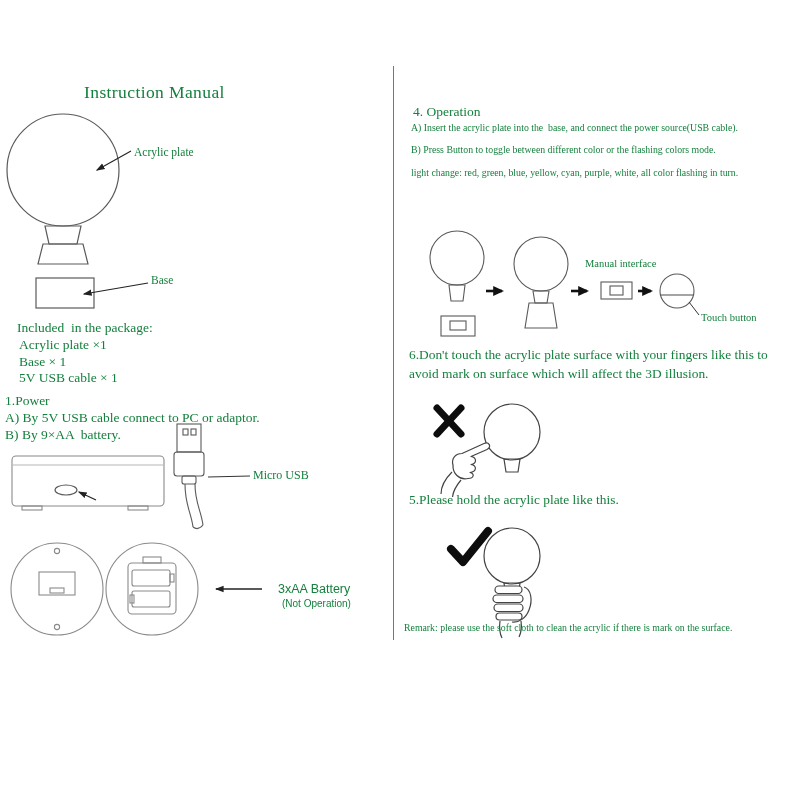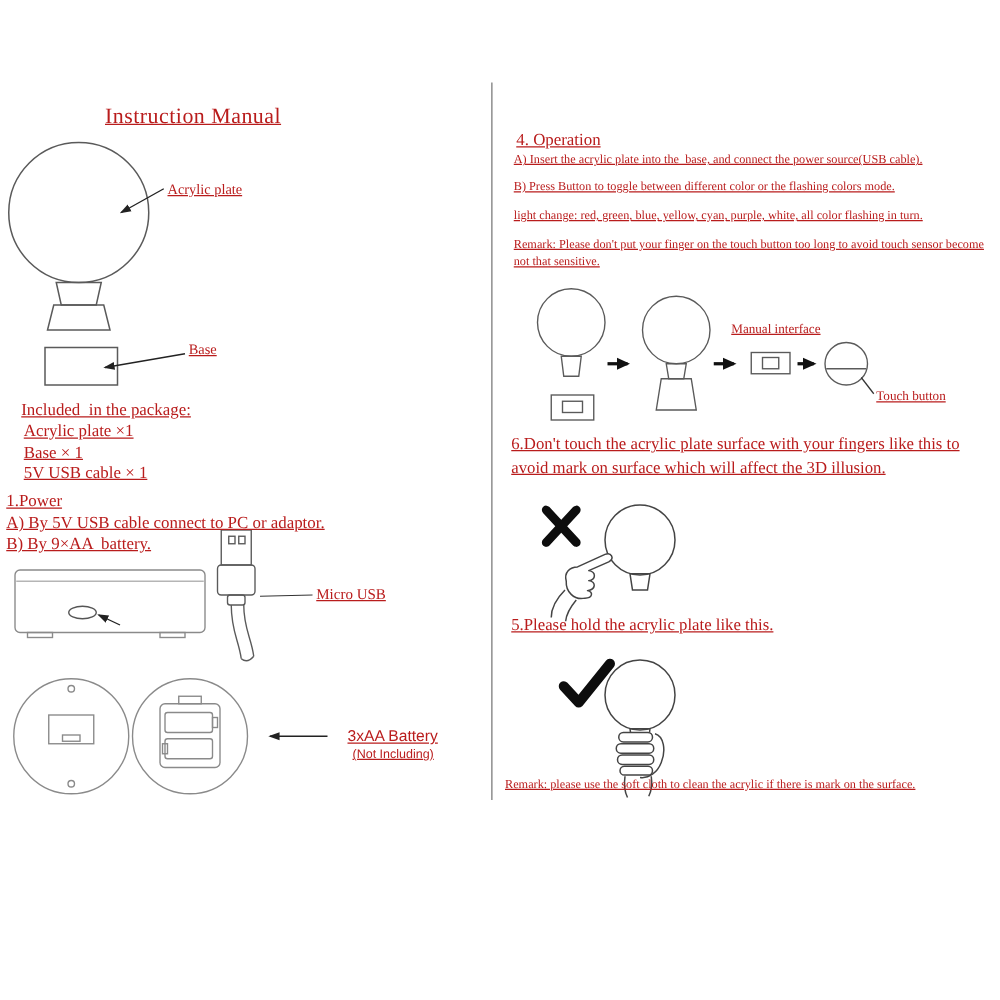--- a/index.html
+++ b/index.html
@@ -1,20 +1,20 @@
 <!DOCTYPE html>
 <html><head>
 <meta charset="utf-8">
 <style>
   * { margin:0; padding:0; box-sizing:border-box; }
   html,body { background:#fff; }
   body { width:800px; height:800px; font-family:"Liberation Serif", serif; color:#161616; }
   .page { position:relative; width:800px; height:800px; background:#fff; overflow:hidden; }
   .art { position:absolute; left:0; top:0; }
-  .t { position:absolute; white-space:pre; color:#b91c1c;text-decoration:underline; }
+  .t { position:absolute; white-space:pre; color:#15803d; }
   .wrap { white-space:normal; line-height:1.38; }
   .title { font-size:17.5px; letter-spacing:0.4px; }
   .h13 { font-size:13.5px; }
   .h135 { font-size:13.4px; }
   .small { font-size:9.8px; }
   .lbl { font-size:11.5px; }
   .lbl10 { font-size:10.5px; }
   .lbl12 { font-size:12px; }
   .battery { font-family:"Liberation Sans", sans-serif; font-size:12.5px; }
   .battery-note { font-family:"Liberation Sans", sans-serif; font-size:10px; }
@@ -147,27 +147,26 @@
   <div class="t h13" style="left:19px; top:354px;">Base × 1</div>
   <div class="t h13" style="left:19px; top:370px;">5V USB cable × 1</div>
 
   <div class="t h13" style="left:5px; top:393px;">1.Power</div>
   <div class="t h13" style="left:5px; top:410px;">A) By 5V USB cable connect to PC or adaptor.</div>
   <div class="t h13" style="left:5px; top:427px;">B) By 9×AA  battery.</div>
 
   <div class="t lbl12" style="left:253px; top:468px;">Micro USB</div>
 
   <div class="t battery" style="left:278px; top:582px;">3xAA Battery</div>
-  <div class="t battery-note" style="left:282px; top:598px;">(Not Including)</div>
+  <div class="t battery-note" style="left:282px; top:598px;">(Not Operation)</div>
 
   <div class="t h13" style="left:413px; top:104px;">4. Operation</div>
   <div class="t small" style="left:411px; top:122px;">A) Insert the acrylic plate into the  base, and connect the power source(USB cable).</div>
   <div class="t small" style="left:411px; top:144px;">B) Press Button to toggle between different color or the flashing colors mode.</div>
   <div class="t small" style="left:411px; top:167px;">light change: red, green, blue, yellow, cyan, purple, white, all color flashing in turn.</div>
-  <div class="t small wrap" style="left:411px; top:189px; width:378px;">Remark: Please don't put your finger on the touch button too long to avoid touch sensor become not that sensitive.</div>
 
   <div class="t lbl10" style="left:585px; top:258px;">Manual interface</div>
   <div class="t lbl10" style="left:701px; top:312px;">Touch button</div>
 
   <div class="t h135 wrap" style="left:409px; top:346px; width:388px;">6.Don't touch the acrylic plate surface with your fingers like this to avoid mark on surface which will affect the 3D illusion.</div>
   <div class="t h135" style="left:409px; top:492px;">5.Please hold the acrylic plate like this.</div>
 
   <div class="t small" style="left:404px; top:622px;">Remark: please use the soft cloth to clean the acrylic if there is mark on the surface.</div>
 
 </div>

